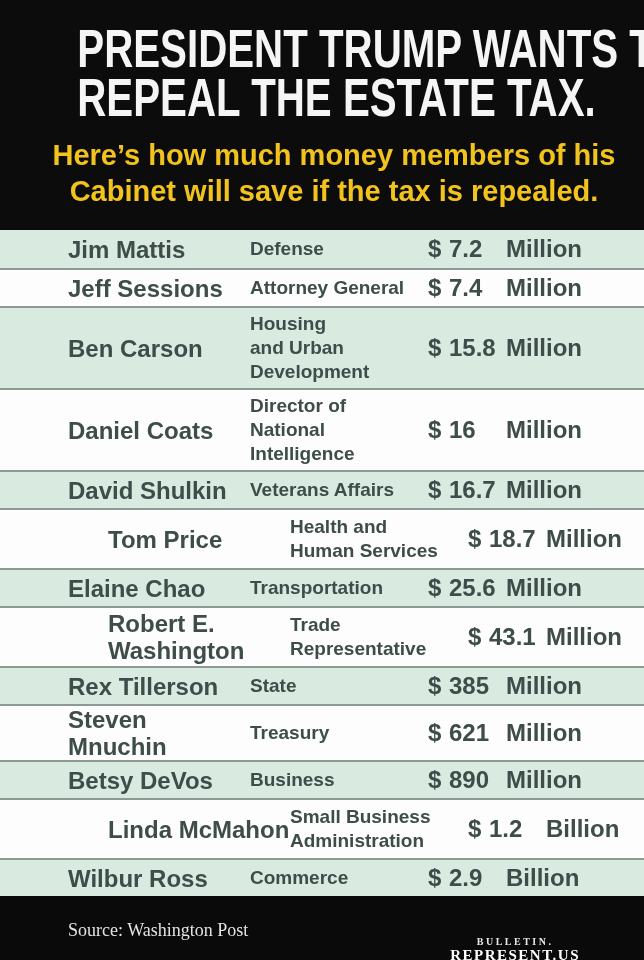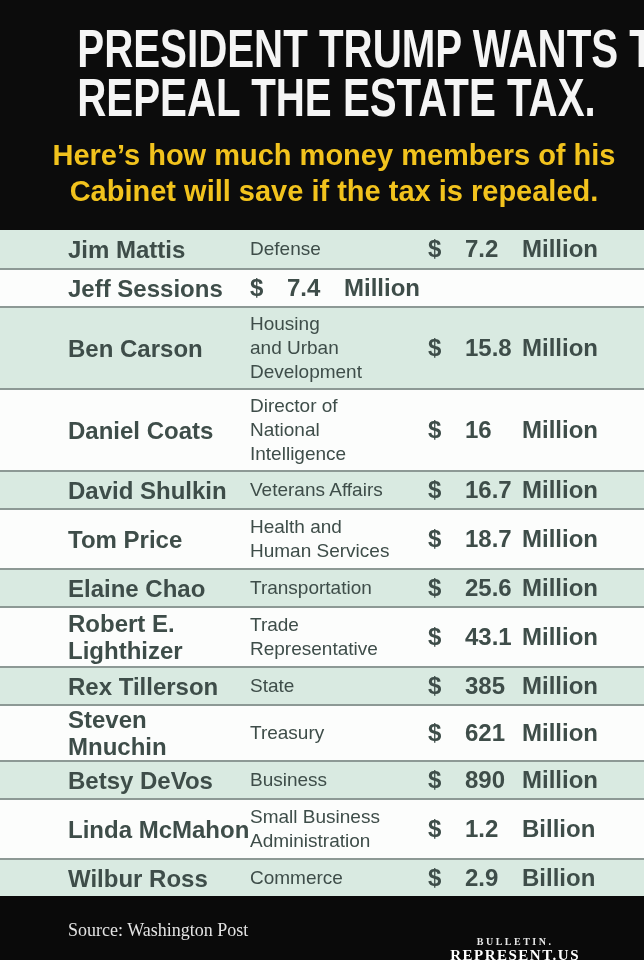--- a/index.html
+++ b/index.html
@@ -45,46 +45,46 @@
   .row {
     display: flex;
     align-items: center;
     flex: 1 0 auto;
     color: #3e4d49;
   }
   .row + .row { border-top: 2px solid #8d9995; }
   .row.green { background: #d9eae1; }
   .row.white { background: #fcfdfc; }
   .row.lines-1 { min-height: 38px; }
-  .row.lines-2 { min-height: 60px; }
+  .row.lines-2 { min-height: 60px; padding-left: 40px; }
   .row.lines-3 { min-height: 82px; }
 
   .cell-name {
     margin-left: 68px;
     width: 182px;
     font-size: 24px;
     line-height: 27px;
     font-weight: 600;
     white-space: pre-line;
   }
   .cell-position {
     width: 178px;
     font-size: 19px;
     line-height: 24px;
-    font-weight: 400;
+    font-weight: 700;
     white-space: pre-line;
   }
   .cell-amount {
     display: flex;
     align-items: baseline;
     font-size: 24px;
     font-weight: bold;
   }
   .cell-amount .dollar { width: 21px; }
-  .cell-amount .num    { width: 57px; margin-left: 16px; }
+  .cell-amount .num    { width: 57px; }
 
   
   .footer {
     flex: 0 0 57px;
     background: #0a0a0a;
     display: flex;
     align-items: center;
     justify-content: space-between;
     padding: 0 64px 4px 68px;
     font-family: Liberation Serif, serif;
@@ -125,20 +125,21 @@
       <div class="cell-position">Defense</div>
       <div class="cell-amount">
         <span class="dollar">$</span>
         <span class="num">7.2</span>
         <span class="unit">Million</span>
       </div>
     </div>
 
     <div class="row white lines-1">
       <div class="cell-name">Jeff Sessions</div>
+      <div class="cell-position">Attorney General</div>
       <div class="cell-amount">
         <span class="dollar">$</span>
         <span class="num">7.4</span>
         <span class="unit">Million</span>
       </div>
     </div>
 
     <div class="row green lines-3">
       <div class="cell-name">Ben Carson</div>
       <div class="cell-position">Housing
@@ -189,21 +190,21 @@
       <div class="cell-position">Transportation</div>
       <div class="cell-amount">
         <span class="dollar">$</span>
         <span class="num">25.6</span>
         <span class="unit">Million</span>
       </div>
     </div>
 
     <div class="row white lines-2">
       <div class="cell-name">Robert E.
-Lighthizer</div>
+Washington</div>
       <div class="cell-position">Trade
 Representative</div>
       <div class="cell-amount">
         <span class="dollar">$</span>
         <span class="num">43.1</span>
         <span class="unit">Million</span>
       </div>
     </div>
 
     <div class="row green lines-1">

